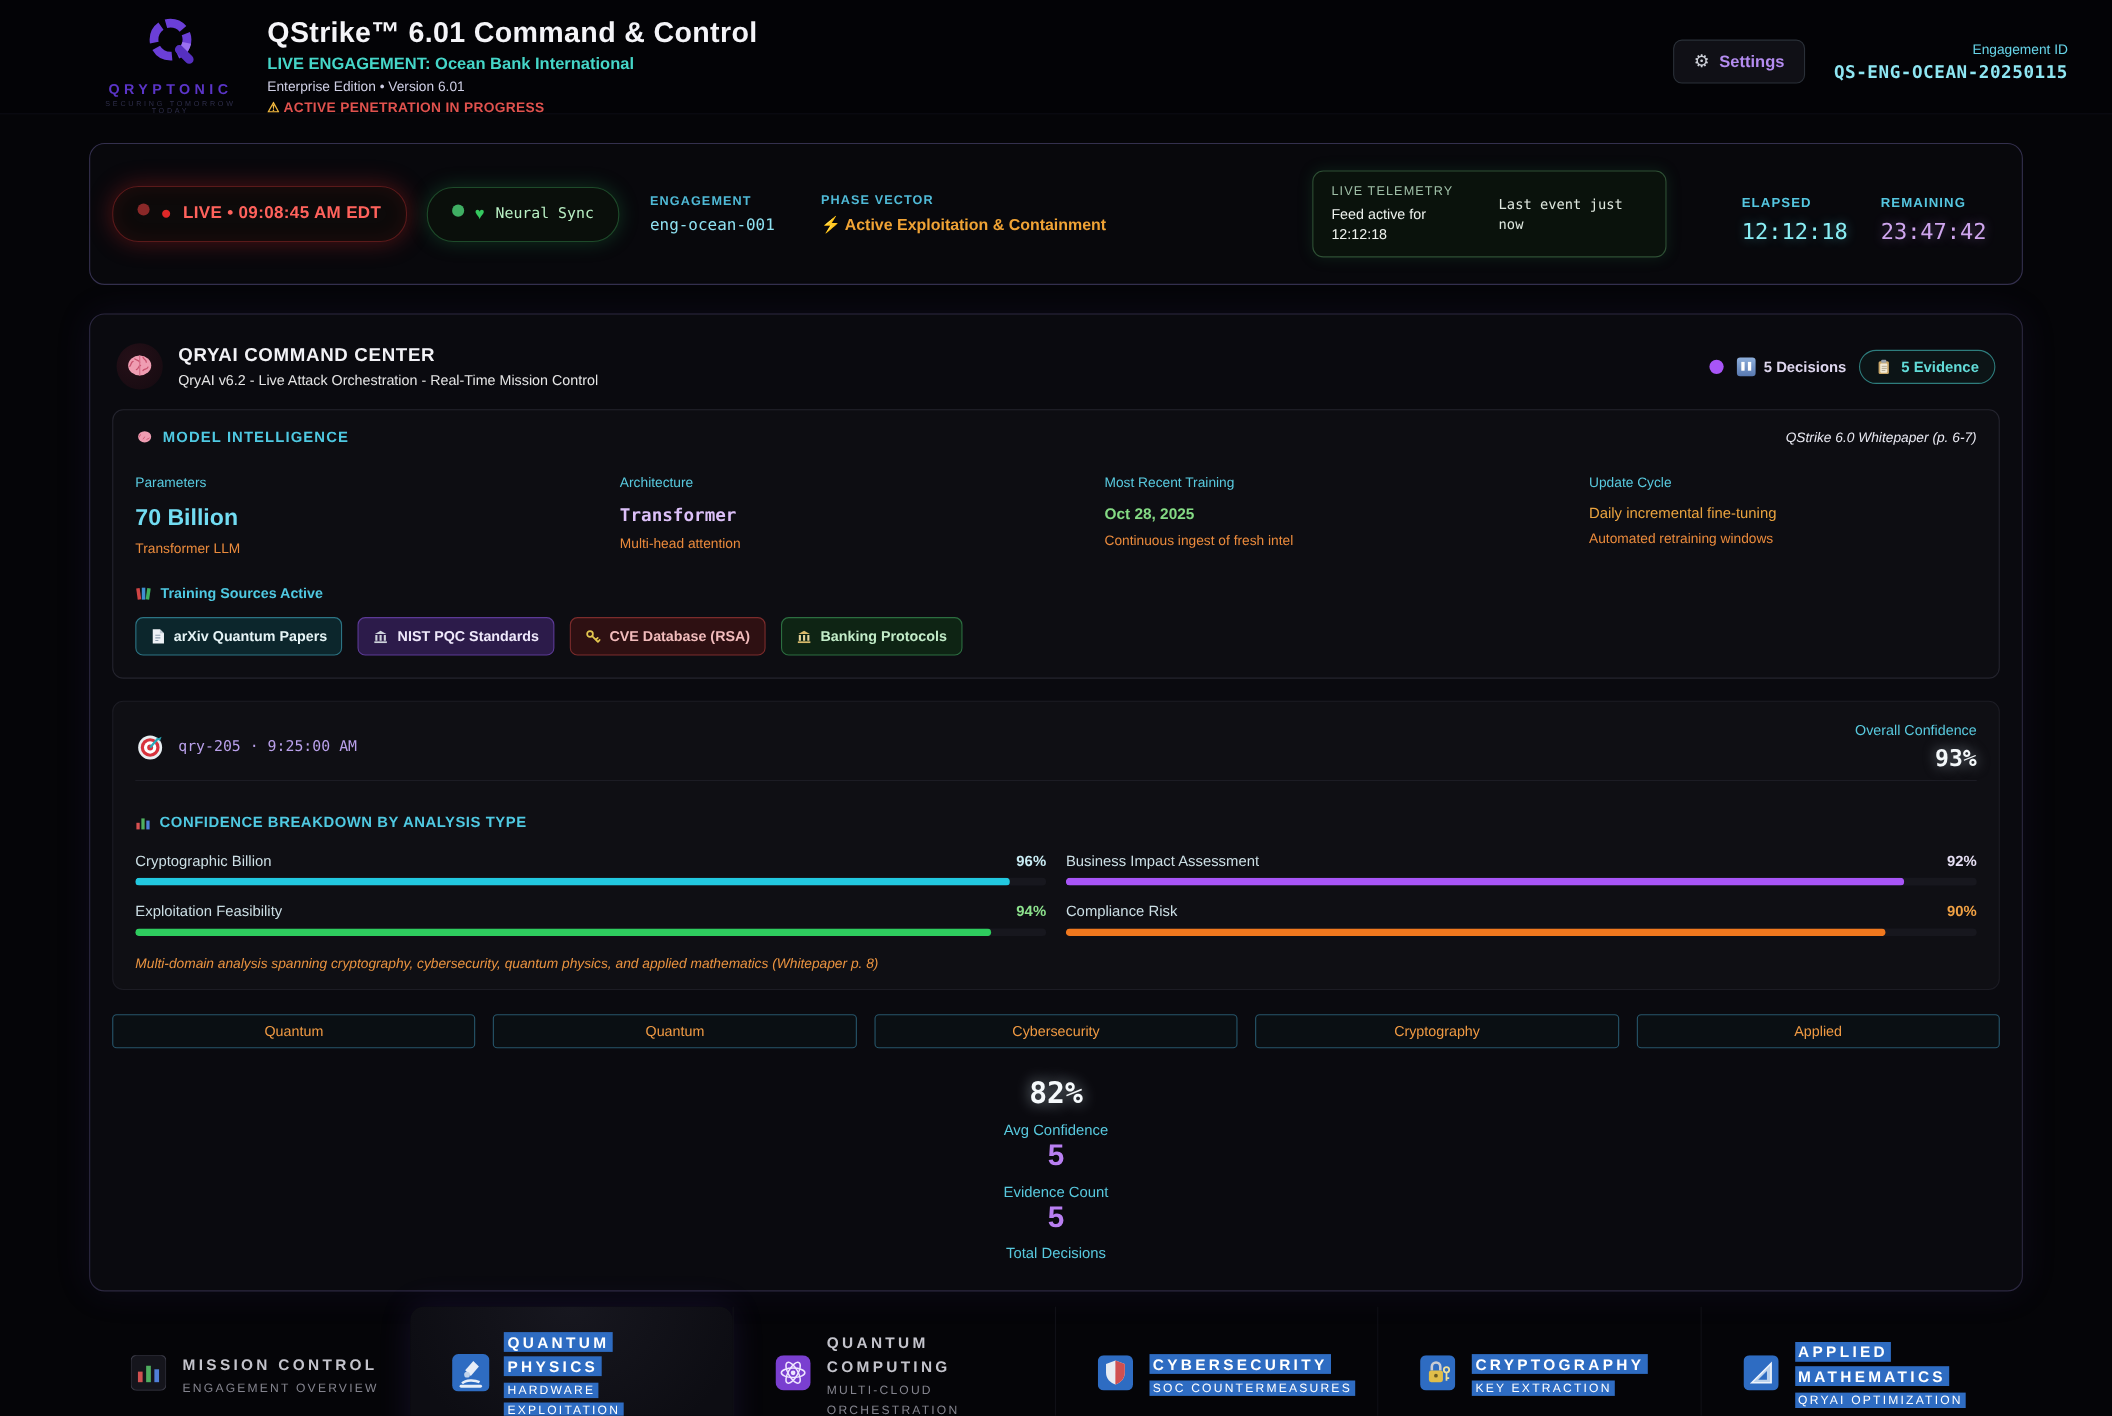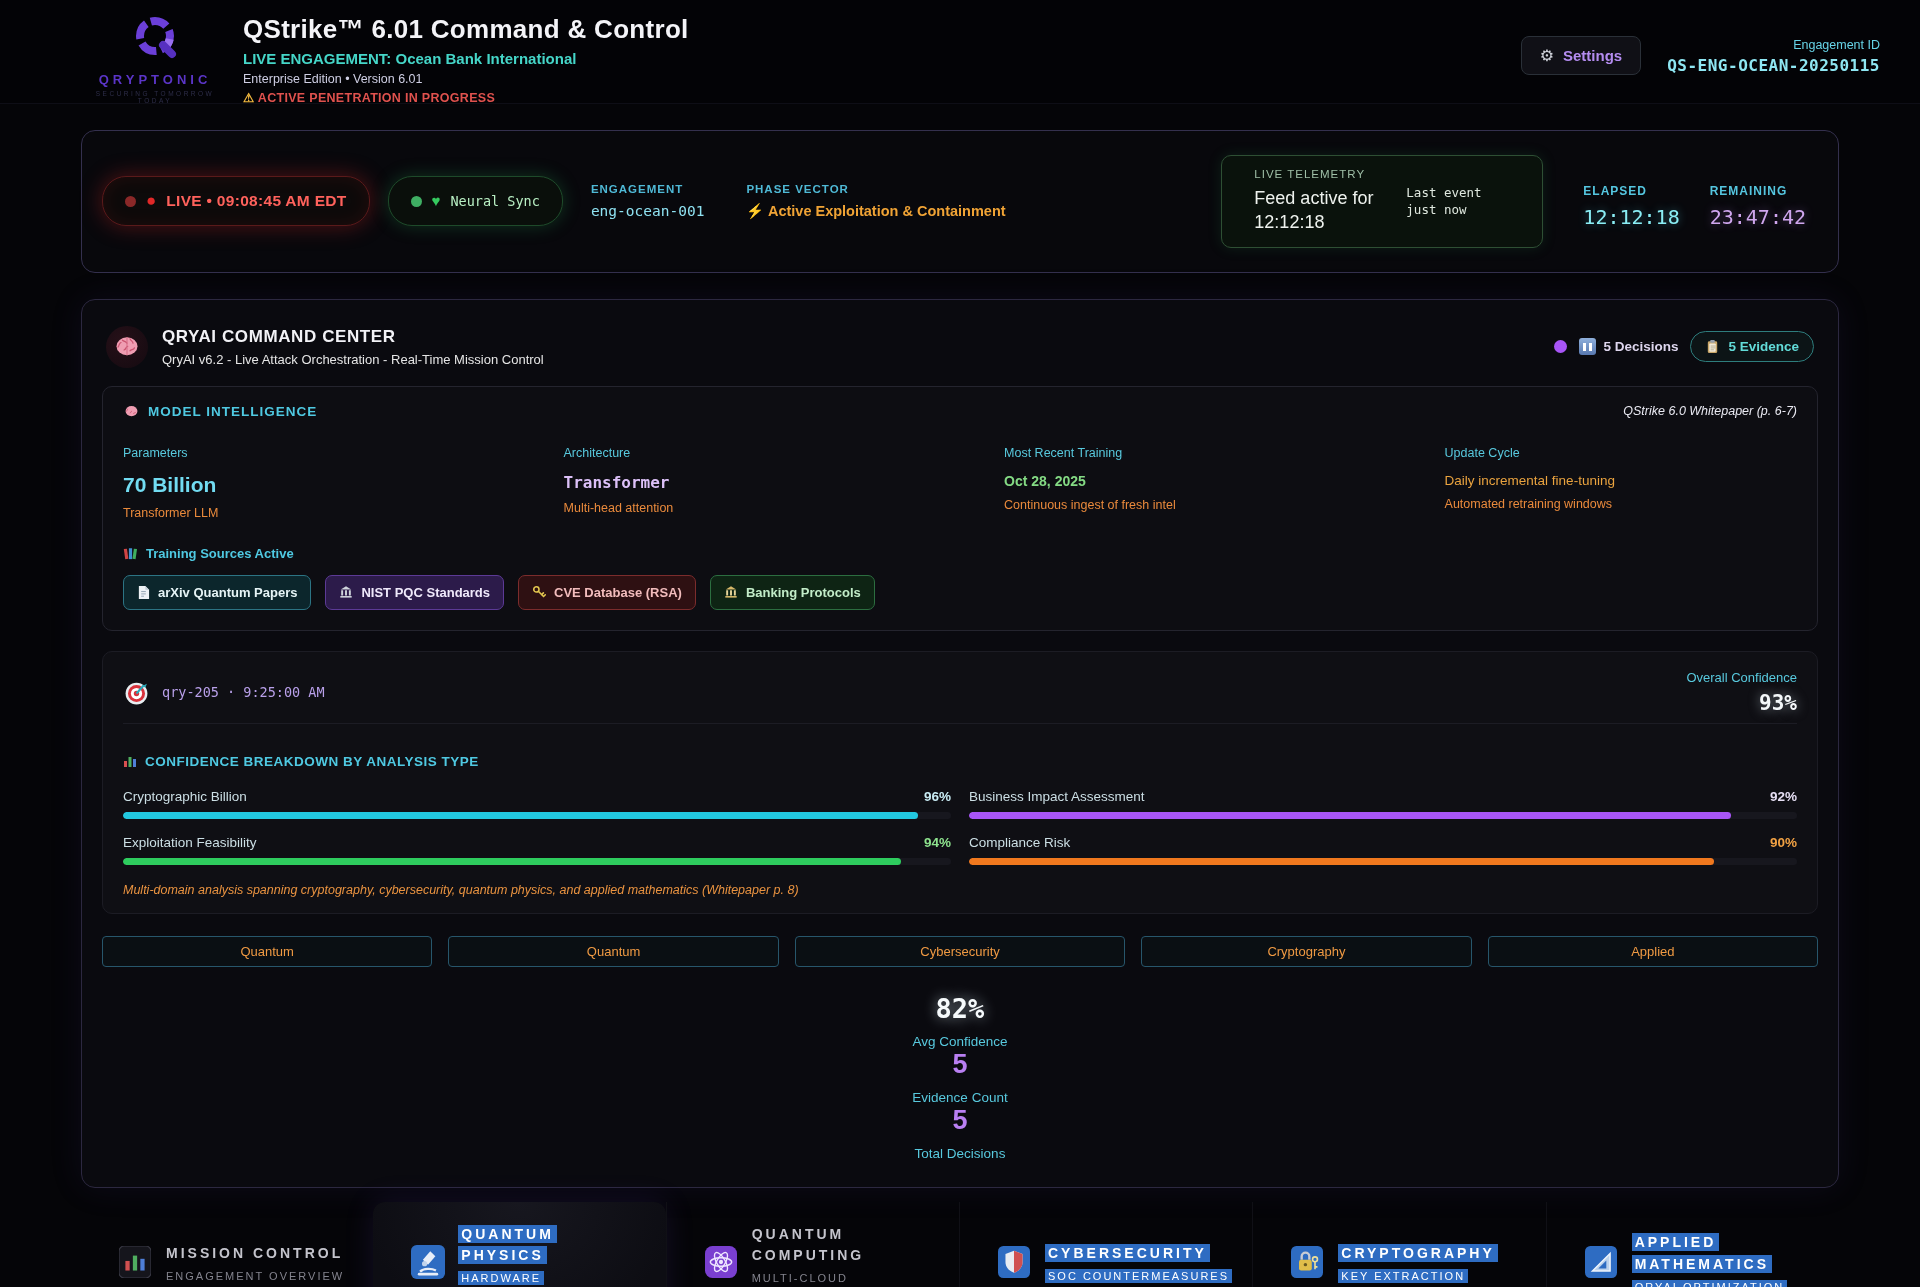--- a/index.html
+++ b/index.html
@@ -25,38 +25,38 @@
   .top-right { display:flex; align-items:flex-start; gap:26px; padding-top:24px; }
   .settings-btn { display:flex; align-items:center; gap:9px; background:#101016; border:1px solid #2a3038; border-radius:8px; padding:9px 18px; cursor:pointer; }
   .gear-icon::before { content:"⚙"; color:#cfd2da; font-size:16px; }
   .settings-label { color:#b48cf0; font-size:15px; font-weight:bold; }
   .eng-id { text-align:right; padding-top:2px; }
   .eng-id-label { color:#67d4e8; font-size:12.5px; }
   .eng-id-value { color:#8ee6f2; font-size:16px; font-weight:bold; margin-top:4px; letter-spacing:.5px; }
 
   
   .statusbar { width:1758px; margin:26px auto 0; border:1px solid #34304e; border-radius:14px; background:#08080c; padding:24px 20px; display:flex; align-items:center; }
-  .pill { border-radius:24px; padding:15px 22px; display:flex; align-items:center; gap:10px; background:#0d0a0a; }
+  .pill { border-radius:24px; padding:15px 22px; display:flex; gap:10px; background:#0d0a0a; }
   .pill.live { border:1px solid #5a1a1a; box-shadow:0 0 22px rgba(220,40,40,.35), inset 0 0 18px rgba(180,30,30,.12); margin-right:18px; }
   .pill.neural { background:#0a0f0b; border:1px solid #1e4a2a; box-shadow:0 0 18px rgba(40,180,90,.25); margin-right:28px; }
   .dot { width:11px; height:11px; border-radius:50%; }
   .dot.dim-red { background:#8a2828; }
   .dot.green { background:#3fae63; }
   .live-circle-icon::before { content:"●"; color:#e02828; font-size:17px; line-height:1; }
   .heart-icon::before { content:"♥"; color:#35c95f; font-size:15px; line-height:1; }
   .live-text { color:#ff625c; font-size:15.5px; font-weight:bold; letter-spacing:.3px; }
   .neural-text { color:#b9f0c4; font-size:13.5px; }
   .kv { margin-right:42px; }
   .kv-label { color:#4fb9d6; font-size:11.5px; font-weight:bold; letter-spacing:1px; margin-bottom:8px; }
   .kv-value-cyan { color:#8fe2f2; font-size:14.5px; }
   .kv-value-orange { color:#f0a335; font-size:14.5px; font-weight:bold; }
   .bolt-icon::before { content:"⚡ "; color:#f2c53f; }
-  .telemetry { margin-left:auto; margin-right:40px; background:#0a120c; border:1px solid #2e4f34; box-shadow:0 0 14px rgba(40,140,70,.18); border-radius:10px; padding:12px 32px; display:flex; gap:24px; width:322px; }
+  .telemetry { margin-left:auto; margin-right:68px; background:#0a120c; border:1px solid #2e4f34; box-shadow:0 0 14px rgba(40,140,70,.18); border-radius:10px; padding:12px 16px; display:flex; gap:24px; width:322px; }
   .tele-label { color:#9fbfa7; font-size:11.5px; letter-spacing:1px; margin-bottom:6px; }
-  .tele-value { color:#eef2ee; font-size:18px; line-height:1.35; width:128px; }
+  .tele-value { color:#eef2ee; font-size:13px; line-height:1.35; width:128px; }
   .tele-event { color:#dfe8df; font-size:12.5px; line-height:1.4; width:120px; align-self:center; }
   .timer { margin-right:30px; }
   .timer-label { color:#55c6e0; font-size:12px; font-weight:bold; letter-spacing:1px; margin-bottom:7px;margin-top:10px; }
   .timer-value { font-size:20px; color:#8aeef5; text-shadow:0 0 10px rgba(90,220,235,.45); }
   .timer-value.purple { color:#cfa6ee; text-shadow:0 0 10px rgba(190,140,235,.45); }
 
   
   .main-panel { width:1758px; margin:26px auto 0; border:1px solid #2c2840; border-radius:14px; background:#0a0a0f; box-shadow:0 0 34px rgba(90,70,180,.10); padding:20px 20px 18px; }
   .cc-header { display:flex; align-items:center; padding:6px 4px 0; }
   .avatar { width:42px; height:42px; border-radius:50%; background:radial-gradient(circle at 35% 35%, #261018, #140a10); display:flex; align-items:center; justify-content:center; margin-right:14px; }

